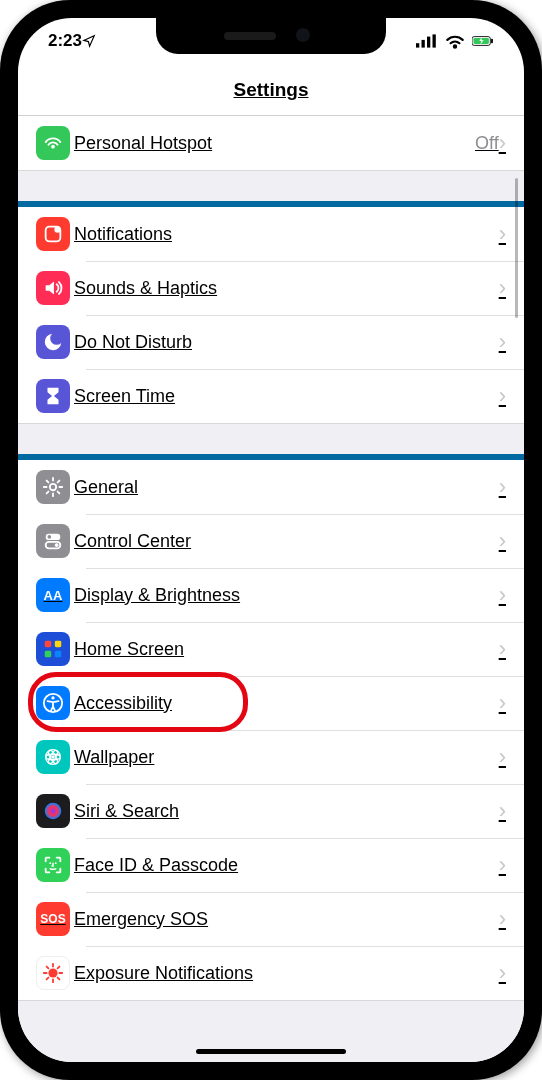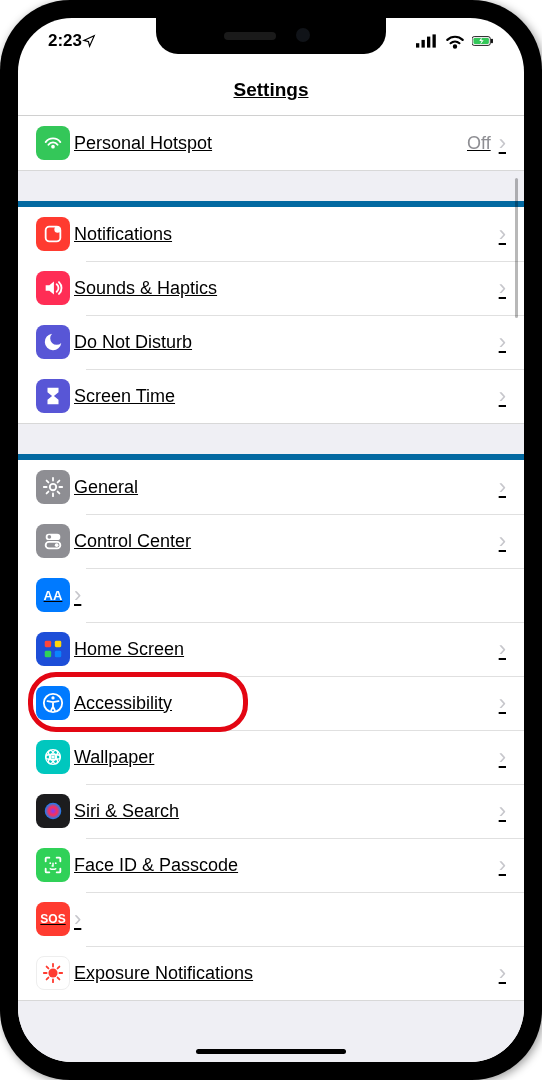--- a/index.html
+++ b/index.html
@@ -15,21 +15,21 @@
 .content { position:absolute; top:46px; bottom:0; left:0; right:0; overflow:hidden;text-decoration:underline; }
 .header { height:52px; display:flex; align-items:center; justify-content:center; border-bottom:1px solid #d0d0d0; }
 .header h1 { font-size:19px; font-weight:700; }
 .list { background:#efeff4; height:calc(100% - 52px); overflow-y:auto; }
 .group { background:#fff; border-top:6px solid #0369a1; border-bottom:1px solid #d8d8d8; margin-bottom:30px; }
 .group:first-child { margin-top:0; border-top:none; }
 .row { display:flex; align-items:center; min-height:54px; padding-right:18px; position:relative; cursor:pointer; }
 .row + .row::before { content:""; position:absolute; top:0; left:68px; right:0; height:1px; background:#e0e0e0; }
 .icon-wrap { width:34px; height:34px; border-radius:8px; margin-left:18px; margin-right:4px; display:flex; align-items:center; justify-content:center; flex-shrink:0; }
 .row-label { flex:1; font-size:18px; color:#000; }
-.row-value { font-size:18px; color:#8e8e93; margin-right:8px; }
+.row-value { font-size:18px; color:#8e8e93; }
 .chevron { color:#c7c7cc; font-size:22px; font-weight:300; }
 .highlight { position:absolute; border:5px solid #e30613; border-radius:28px; pointer-events:none; z-index:30; }
 .home-ind { position:absolute; bottom:8px; left:50%; transform:translateX(-50%); width:150px; height:5px; background:#000; border-radius:3px; z-index:60; }
 .scroll-ind { position:absolute; top:160px; right:6px; width:3px; height:140px; background:rgba(0,0,0,.28); border-radius:2px; z-index:45; }
 
 .bg-green{background:#34c759}.bg-red{background:#ff3b30}.bg-pink{background:#ff2d55}.bg-purple{background:#5856d6}.bg-gray{background:#8e8e93}.bg-blue{background:#007aff}.bg-teal{background:#00c7be}.bg-darkblue{background:#1d4ed8}.bg-black{background:#1c1c1e}.bg-green2{background:#30d158}.bg-sosred{background:#ff3b30}.bg-white{background:#fff;border:1px solid #eee}
 svg { width:22px; height:22px; }
 .icon-txt{color:#fff;font-weight:700;font-size:13px;}
 </style>
 </head>
@@ -143,20 +143,21 @@
                   <circle cx="16" cy="16.5" r="2" fill="#fff"></circle>
                 </svg>
               </div>
               <div class="row-label">Control Center</div>
               <div class="chevron">›</div>
             </div>
             <div class="row">
               <div class="icon-wrap bg-blue">
                 <span class="icon-txt">AA</span>
               </div>
+              <div class="row-label">Display &amp; Brightness</div>
               <div class="chevron">›</div>
             </div>
             <div class="row">
               <div class="icon-wrap bg-darkblue">
                 <svg viewBox="0 0 24 24">
                   <rect x="3" y="3" width="7" height="7" rx="1.5" fill="#ff453a"></rect>
                   <rect x="14" y="3" width="7" height="7" rx="1.5" fill="#ffd60a"></rect>
                   <rect x="3" y="14" width="7" height="7" rx="1.5" fill="#30d158"></rect>
                   <rect x="14" y="14" width="7" height="7" rx="1.5" fill="#0a84ff"></rect>
                 </svg>
@@ -216,20 +217,21 @@
                   <path d="M12 10v3h-1M9 16c1 1 5 1 6 0" fill="none" stroke="#fff" stroke-width="1.6" stroke-linecap="round"></path>
                 </svg>
               </div>
               <div class="row-label">Face ID &amp; Passcode</div>
               <div class="chevron">›</div>
             </div>
             <div class="row">
               <div class="icon-wrap bg-sosred">
                 <span class="icon-txt" style="font-size:12px">SOS</span>
               </div>
+              <div class="row-label">Emergency SOS</div>
               <div class="chevron">›</div>
             </div>
             <div class="row">
               <div class="icon-wrap bg-white">
                 <svg viewBox="0 0 24 24">
                   <circle cx="12" cy="12" r="5" fill="#ff3b30"></circle>
                   <g stroke="#ff3b30" stroke-width="2" stroke-linecap="round">
                     <line x1="12" y1="2" x2="12" y2="5"></line>
                     <line x1="12" y1="19" x2="12" y2="22"></line>
                     <line x1="2" y1="12" x2="5" y2="12"></line>

